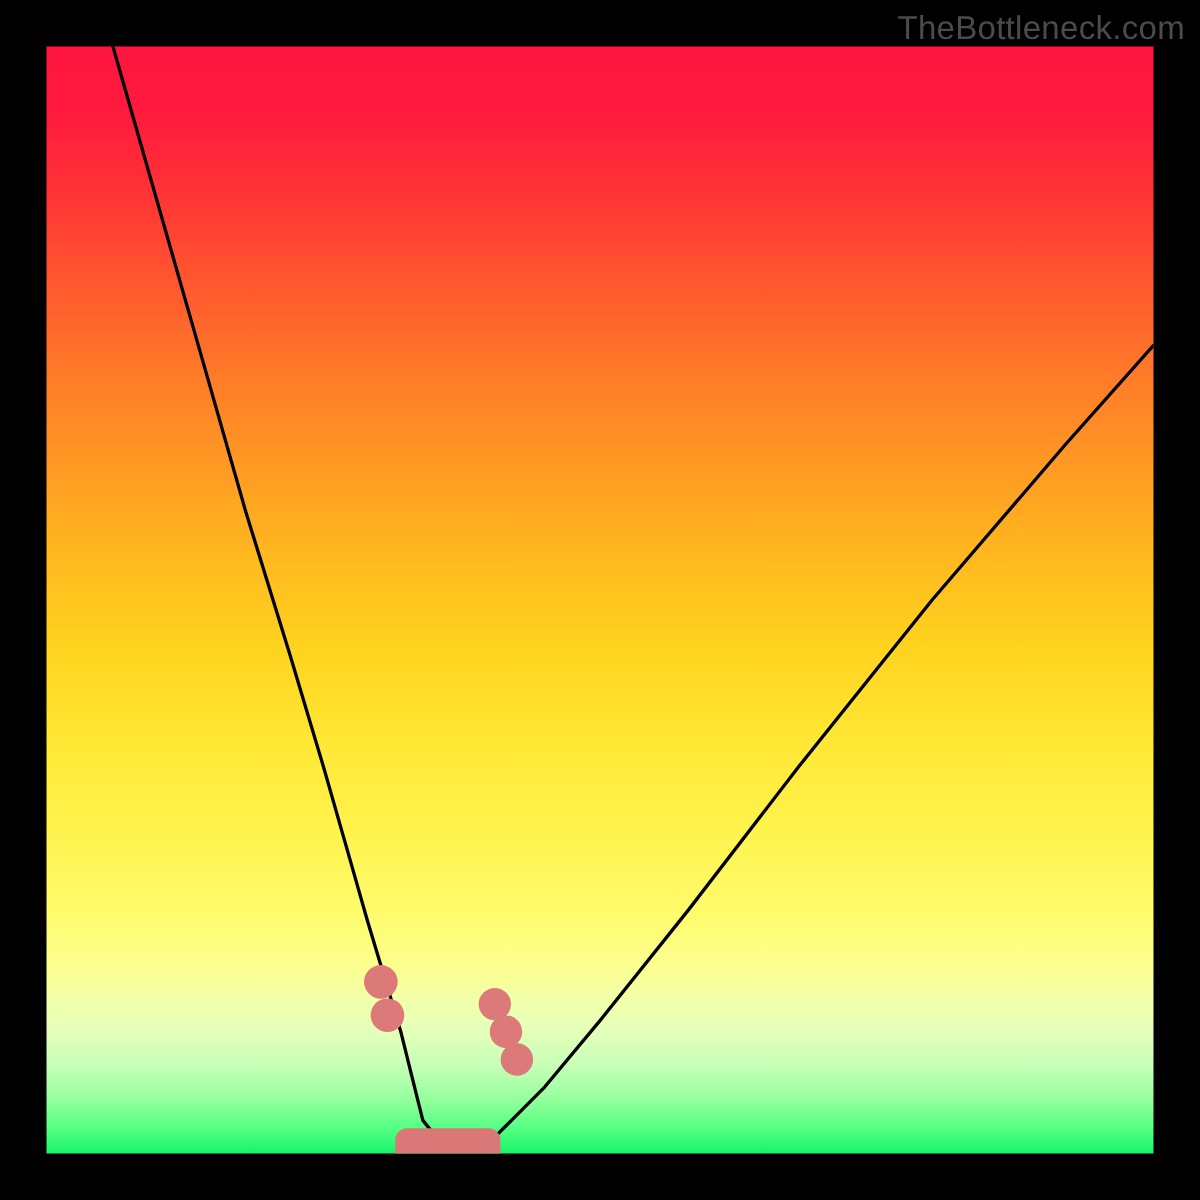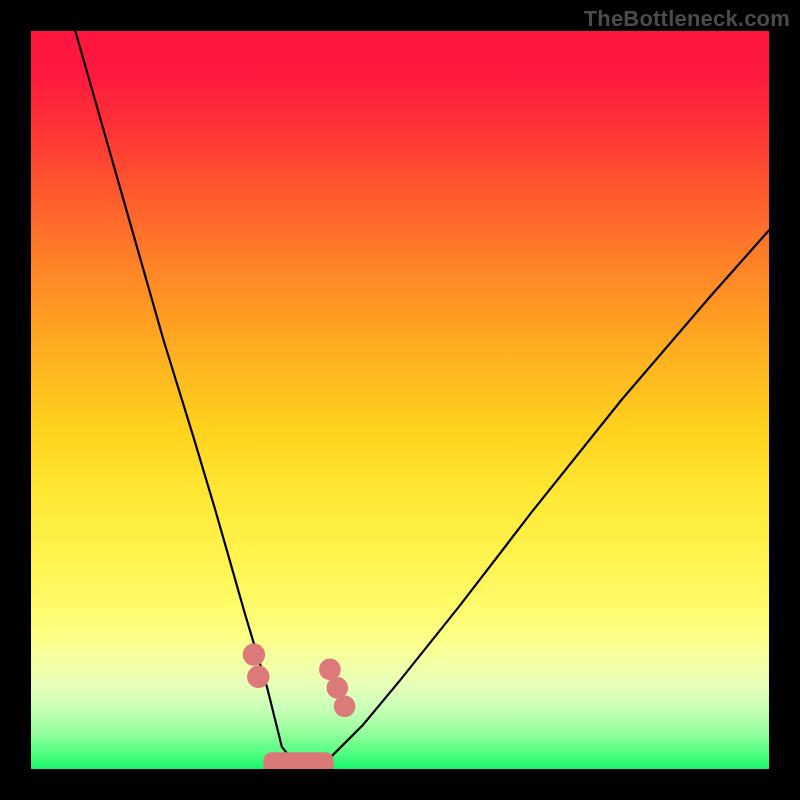--- a/index.html
+++ b/index.html
@@ -46,21 +46,21 @@
       #4dff7f 98%,
       #18f36a 100%
     );
   }
   .watermark {
     position: absolute;
     top: 6px;
     right: 10px;
     color: #4b4b4b;
     font-size: 22px;
-    font-weight: 700;
+    font-weight: 400;
     letter-spacing: 0.2px;
     user-select: none;
   }
   svg.curve {
     position: absolute;
     left: 0;
     top: 0;
     width: 738px;
     height: 738px;
     display: block;

